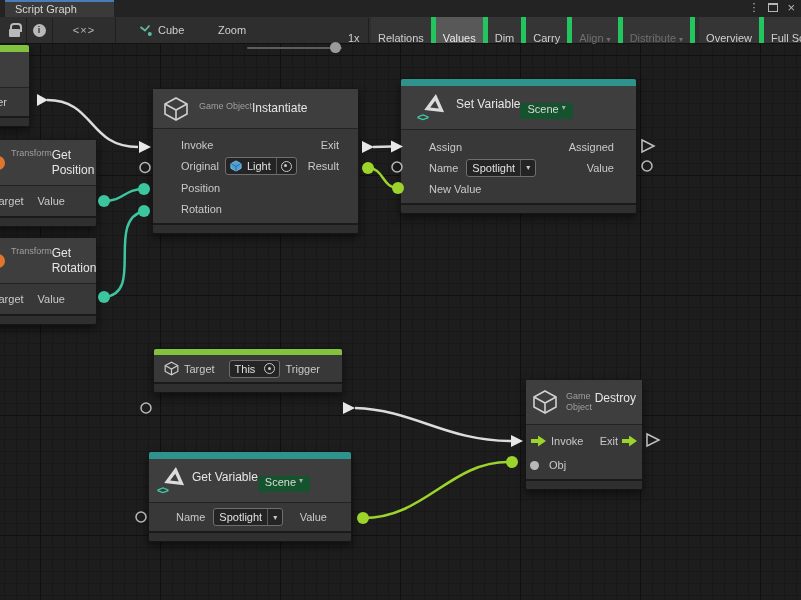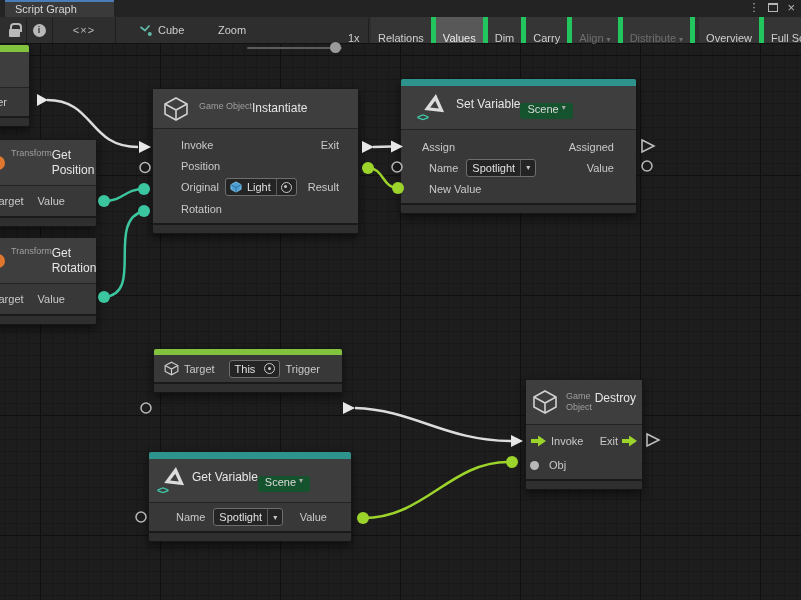--- a/index.html
+++ b/index.html
@@ -186,37 +186,37 @@
     <div class="htext">
       <span class="nsub">Game Object</span>
       <span class="ntitle">Instantiate</span>
     </div>
   </div>
   <div style="padding:5px 0 4px;">
     <div class="prow" style="height:21px;padding:0 19px 0 28px;">
       <span class="rlab">Invoke</span>
       <span class="rlab rright">Exit</span>
     </div>
-    <div class="prow" style="height:21px;padding:0 19px 0 28px;">
-      <span class="rlab">Position</span>
-    </div>
     <div class="prow" style="height:22px;padding:0 19px 0 28px;">
       <span class="rlab">Original</span>
       <span class="field" style="margin-left:6px;">
         <svg width="12" height="12" viewBox="0 0 26 26" style="margin-left:4px;">
           <path d="M13 2 L24 8 V18 L13 24 L2 18 V8 Z" fill="#4f9fd4" stroke="#7cc4ef" stroke-width="2"></path>
           <path d="M2 8 L13 14 L24 8 M13 14 V24" fill="none" stroke="#2a6e9c" stroke-width="2"></path>
         </svg>
         <span class="ftxt">Light</span>
         <span class="fsep"></span>
         <span class="picker"></span>
       </span>
       <span class="rlab rright">Result</span>
     </div>
     <div class="prow" style="height:21px;padding:0 19px 0 28px;">
+      <span class="rlab">Position</span>
+    </div>
+    <div class="prow" style="height:21px;padding:0 19px 0 28px;">
       <span class="rlab">Rotation</span>
     </div>
   </div>
   <div class="nfoot"></div>
 </div>
 
 <div class="node" style="left:400px;top:78px;width:237px;">
   <div class="cbar teal"></div>
   <div class="nhead" style="height:44px;padding-left:18px;">
     <div class="varicon">
@@ -227,21 +227,21 @@
     </div>
     <div class="htext">
       <span class="ntitle">Set Variable</span>
       <span class="kindbtn">
         <span>Scene</span>
         <span class="darr">▾</span>
       </span>
     </div>
   </div>
   <div style="padding:6px 0 4px;">
-    <div class="prow" style="height:21px;padding:0 22px 0 21px;">
+    <div class="prow" style="height:21px;padding:0 22px 0 28px;">
       <span class="rlab">Assign</span>
       <span class="rlab rright">Assigned</span>
     </div>
     <div class="prow" style="height:21px;padding:0 22px 0 28px;">
       <span class="rlab">Name</span>
       <span class="field" style="margin-left:8px;">
         <span class="ftxt">Spotlight</span>
         <span class="fsep"></span>
         <span class="fdarr">▾</span>
       </span>

